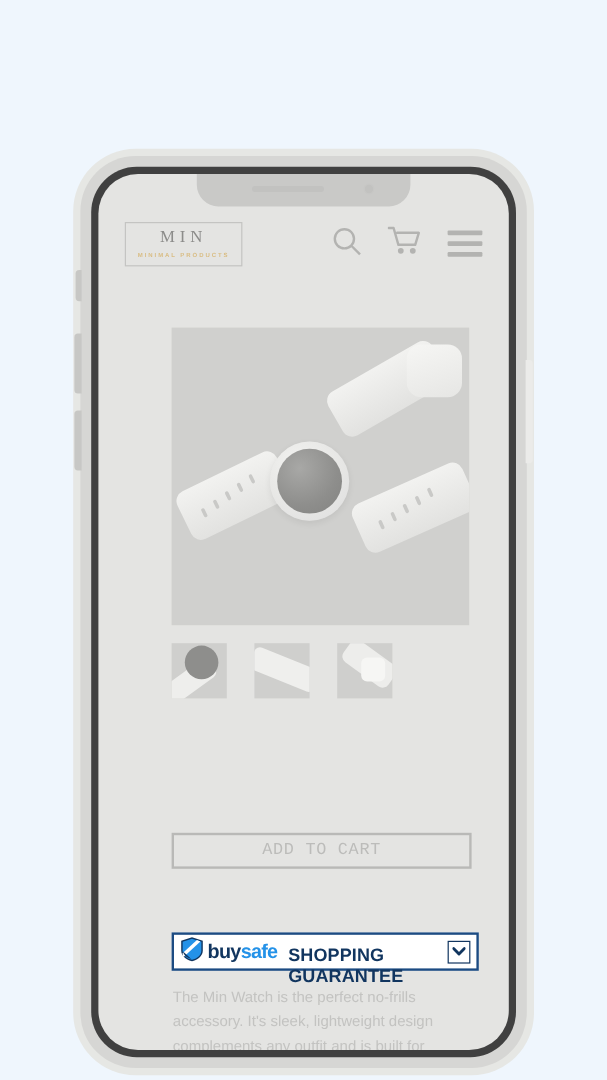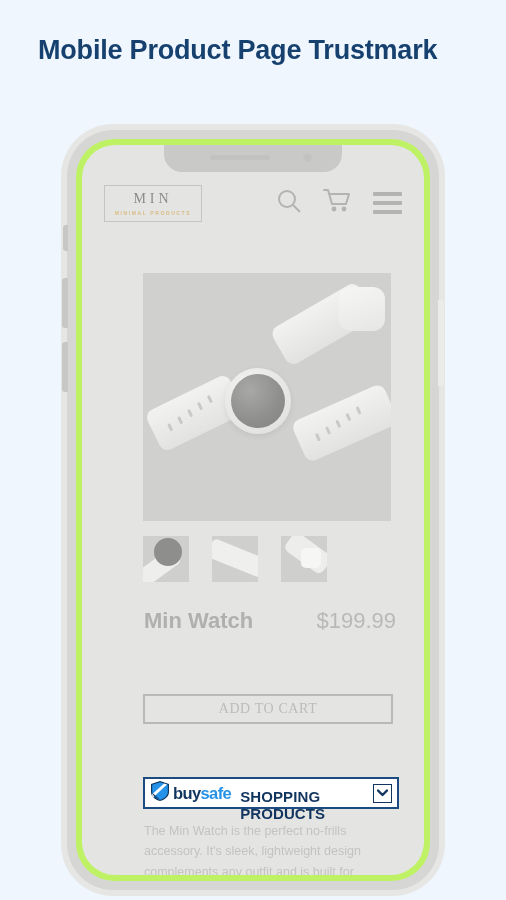--- a/index.html
+++ b/index.html
@@ -21,21 +21,21 @@
   
   .device {
     position: absolute; left: 67px; top: 130px;
     width: 372px; height: 760px;
     background: #d6d6d4;
     border-radius: 46px;
     box-shadow: 0 0 0 6px #e6e7e4;
   }
   .device-inner {
     position: absolute; left: 9px; top: 9px; right: 9px; bottom: 9px;
-    background: #bef264;
+    background: #404040;
     border-radius: 38px;
   }
   .screen {
     position: absolute; left: 6px; top: 6px; right: 6px; bottom: 6px;
     background: #e4e4e2;
     border-radius: 33px;
     overflow: hidden;
   }
   .notch {
     position: absolute; left: 50%; transform: translateX(-50%); top: 0;
@@ -147,21 +147,21 @@
   }
   .ship-text { font-size: 12.5px; color: #b4b4b2; letter-spacing: 0.2px; }
 
   
   .btn-cart {
     position: absolute; left: 61px; top: 549px;
     width: 250px; height: 30px;
     border: 2px solid #b9b9b7; background: transparent;
     color: #bcbcba; font-size: 14px; letter-spacing: 0.6px;
     display: flex; align-items: center; justify-content: center;
-    font-family: Liberation Serif, serif;
+    font-family: Liberation Mono, monospace;
   }
   .btn-buy {
     position: absolute; left: 61px; top: 589px;
     width: 250px; height: 30px;
     background: #a9a9a7; border: none;
     color: #d3d3d1; font-size: 14px; letter-spacing: 0.6px;
     display: flex; align-items: center; justify-content: center;
     font-family: "Liberation Sans", sans-serif;
   }
 
@@ -193,21 +193,20 @@
   .desc {
     position: absolute; left: 62px; top: 676px; width: 252px;
     font-size: 12.5px; line-height: 1.62; color: #c3c3c1;
   }
 </style>
 </head>
 <body>
 
 <div class="page">
 
-  <h1 class="page-title">Mobile Product Page Trustmark</h1>
 
   <div class="device">
     <div class="btn-side btn-mute"></div>
     <div class="btn-side btn-volup"></div>
     <div class="btn-side btn-voldn"></div>
     <div class="btn-side btn-power"></div>
 
     <div class="device-inner">
       <div class="screen">
 
@@ -272,43 +271,39 @@
           </div>
           <div class="thumb">
             <div class="thumb-b-strap"></div>
           </div>
           <div class="thumb">
             <div class="thumb-c-strap"></div>
               <div class="thumb-c-buckle"></div>
           </div>
         </div>
 
-        <div class="prod-row">
-          <span class="prod-title">Min Watch</span>
-          <span class="prod-price">$199.99</span>
-        </div>
 
 
         <div class="btn-cart">ADD TO CART</div>
 
         <div class="trustmark">
           <span class="bs-logo">
             <span>
               <svg width="20" height="22" viewBox="0 0 20 22">
                 <path d="M10 1 L19 4 v8 c0 5 -5 8 -9 9 C6 20 1 17 1 12 V4 z" fill="#11355f"></path>
                 <path d="M10 2.2 L17.8 4.8 v7.2 c0 4.2 -4.2 6.9 -7.8 7.8 C6.2 18.9 2.2 16.2 2.2 12 V4.8 z" fill="#2492e8"></path>
                 <path d="M17 4.6 L3 17.5 c-.6 -.9 -.9 -2 -.9 -3.2 l12 -10.9 z" fill="#ffffff"></path>
                 <path d="M2.5 13 L9.5 19.2 c-3 -.6 -6.4 -2.8 -7 -6.2 z" fill="#11355f"></path>
               </svg>
             </span>
             <span class="bs-word"><span class="bs-buy">buy</span><span class="bs-safe">safe</span></span>
           </span>
           <span class="bs-guarantee">
             <span>SHOPPING</span><br>
-            <span>PRODUCTS</span>
+            <span>GUARANTEE</span>
           </span>
           <span class="bs-toggle">
             <svg width="11" height="8" viewBox="0 0 11 8">
               <path d="M1 1.5 L5.5 6 L10 1.5" fill="none" stroke="#11355f" stroke-width="2.4" stroke-linecap="round" stroke-linejoin="round"></path>
             </svg>
           </span>
         </div>
 
         <p class="desc">The Min Watch is the perfect no-frills accessory. It's sleek, lightweight design complements any outfit and is built for</p>
 

